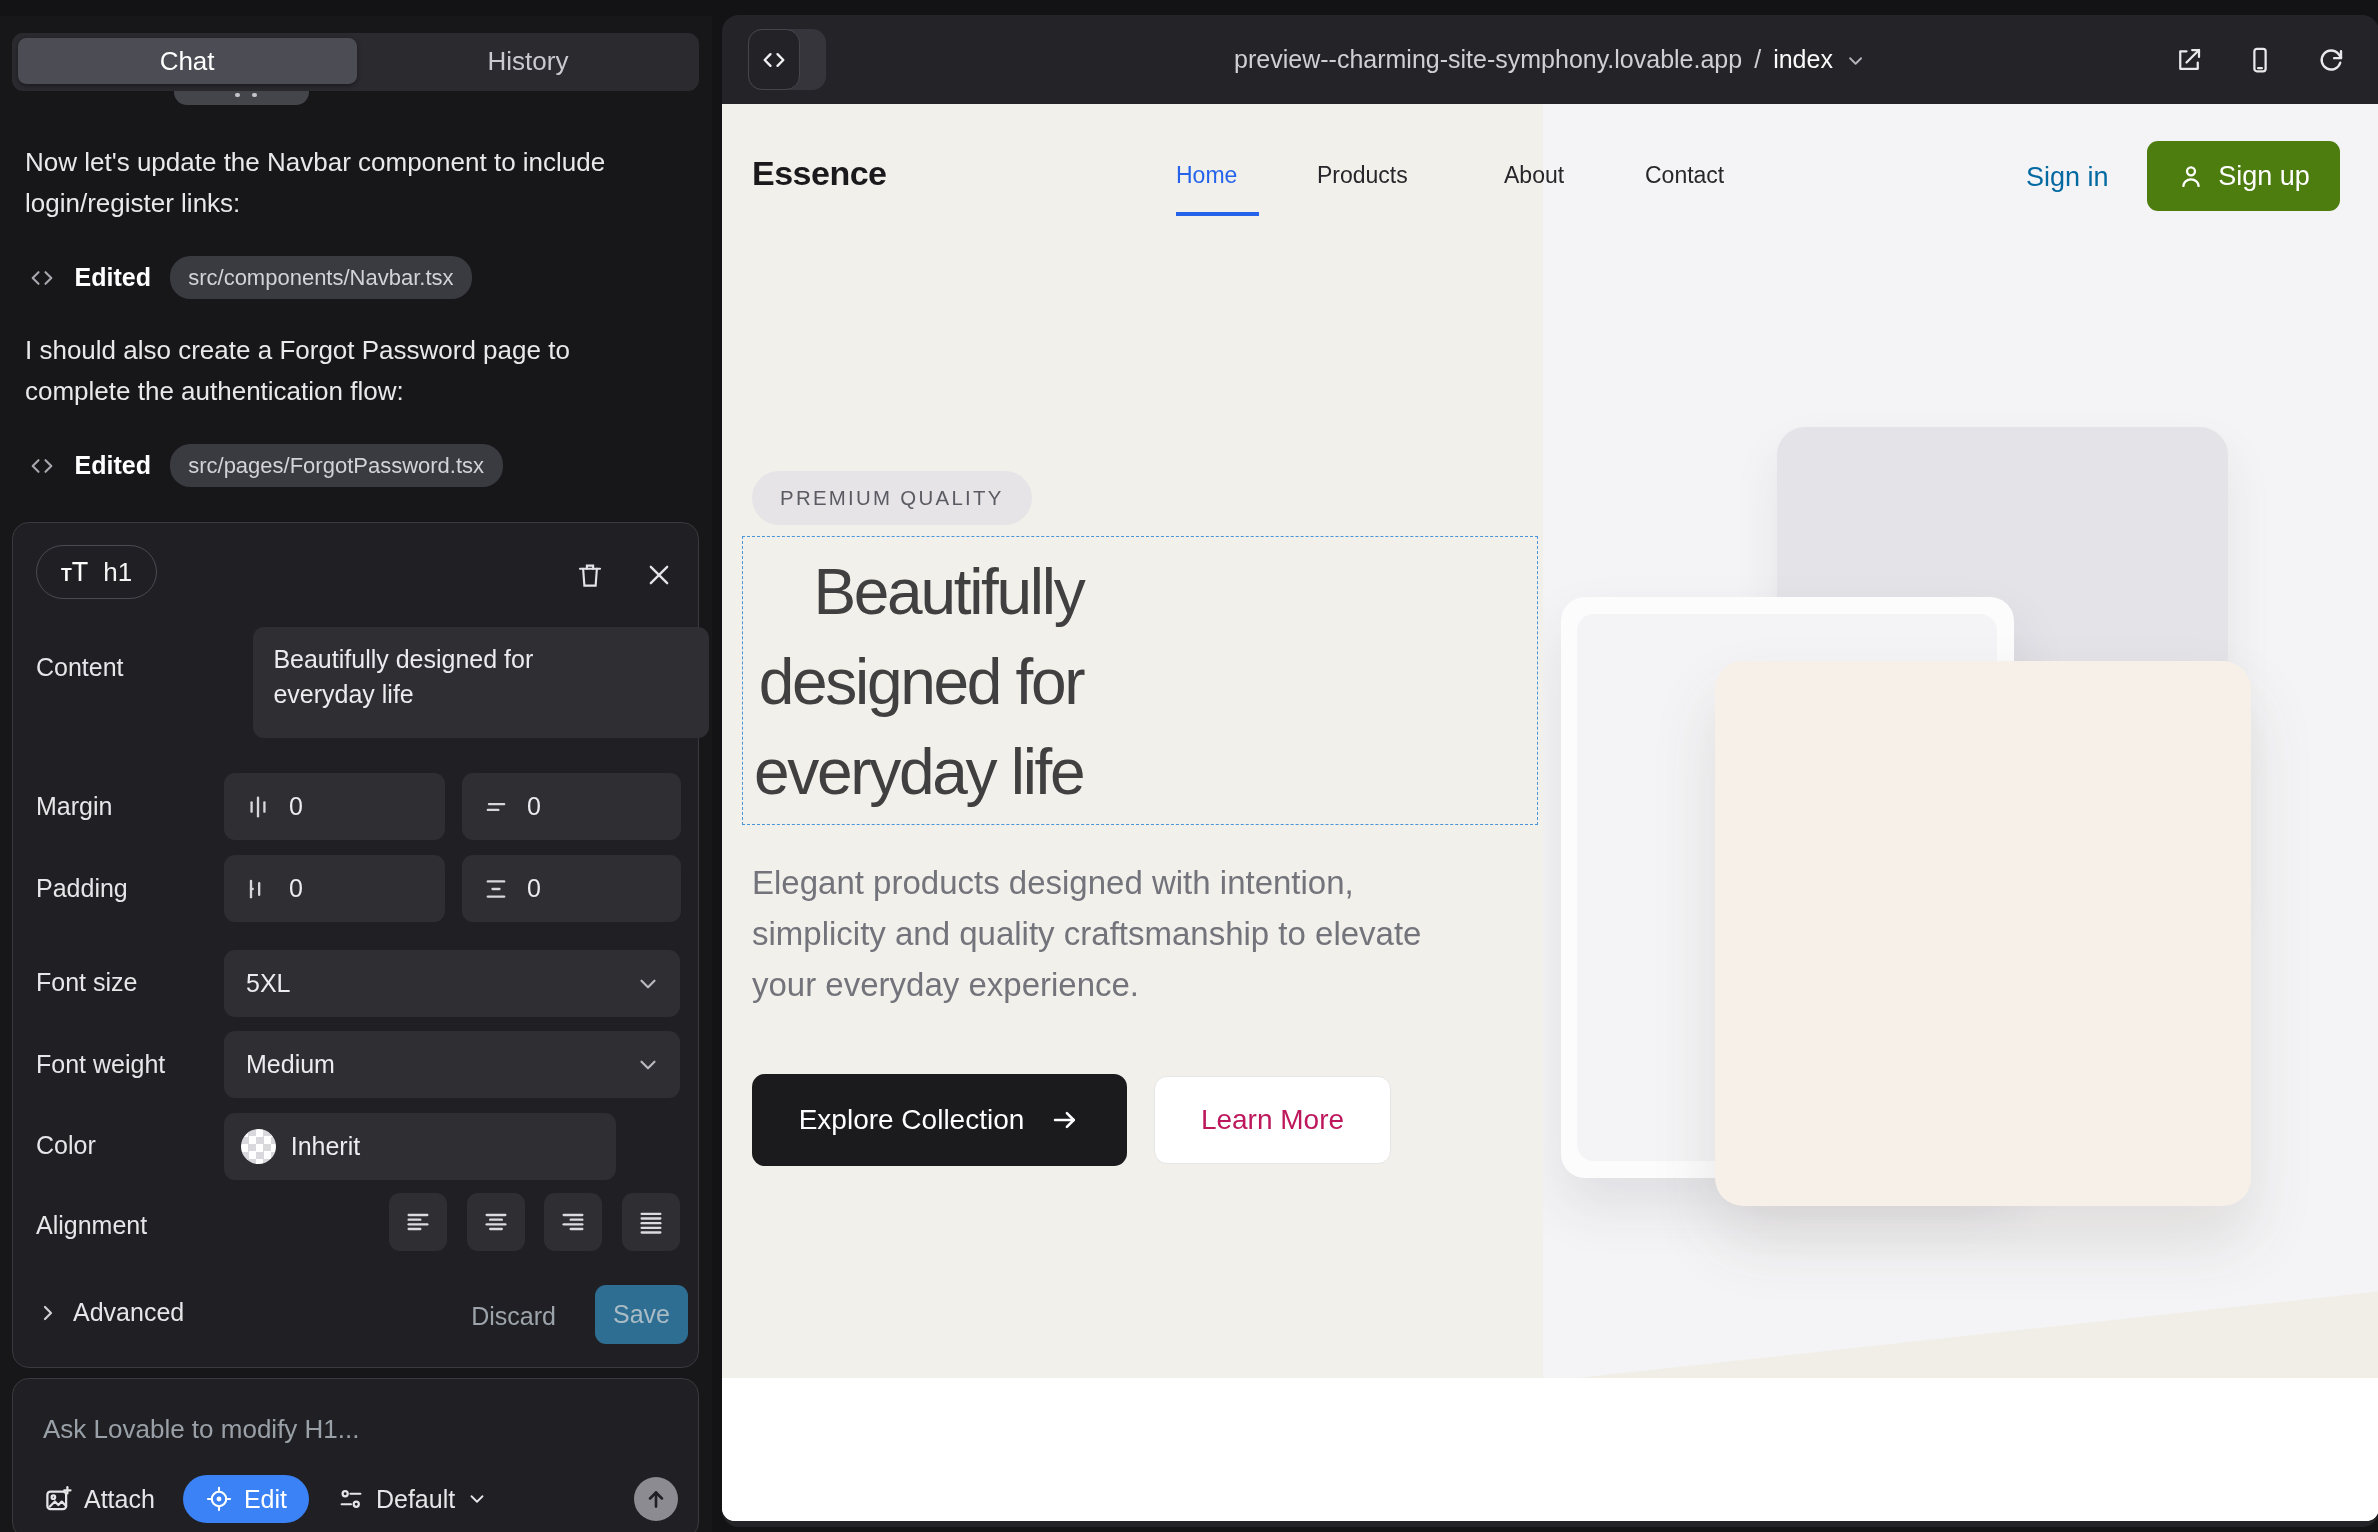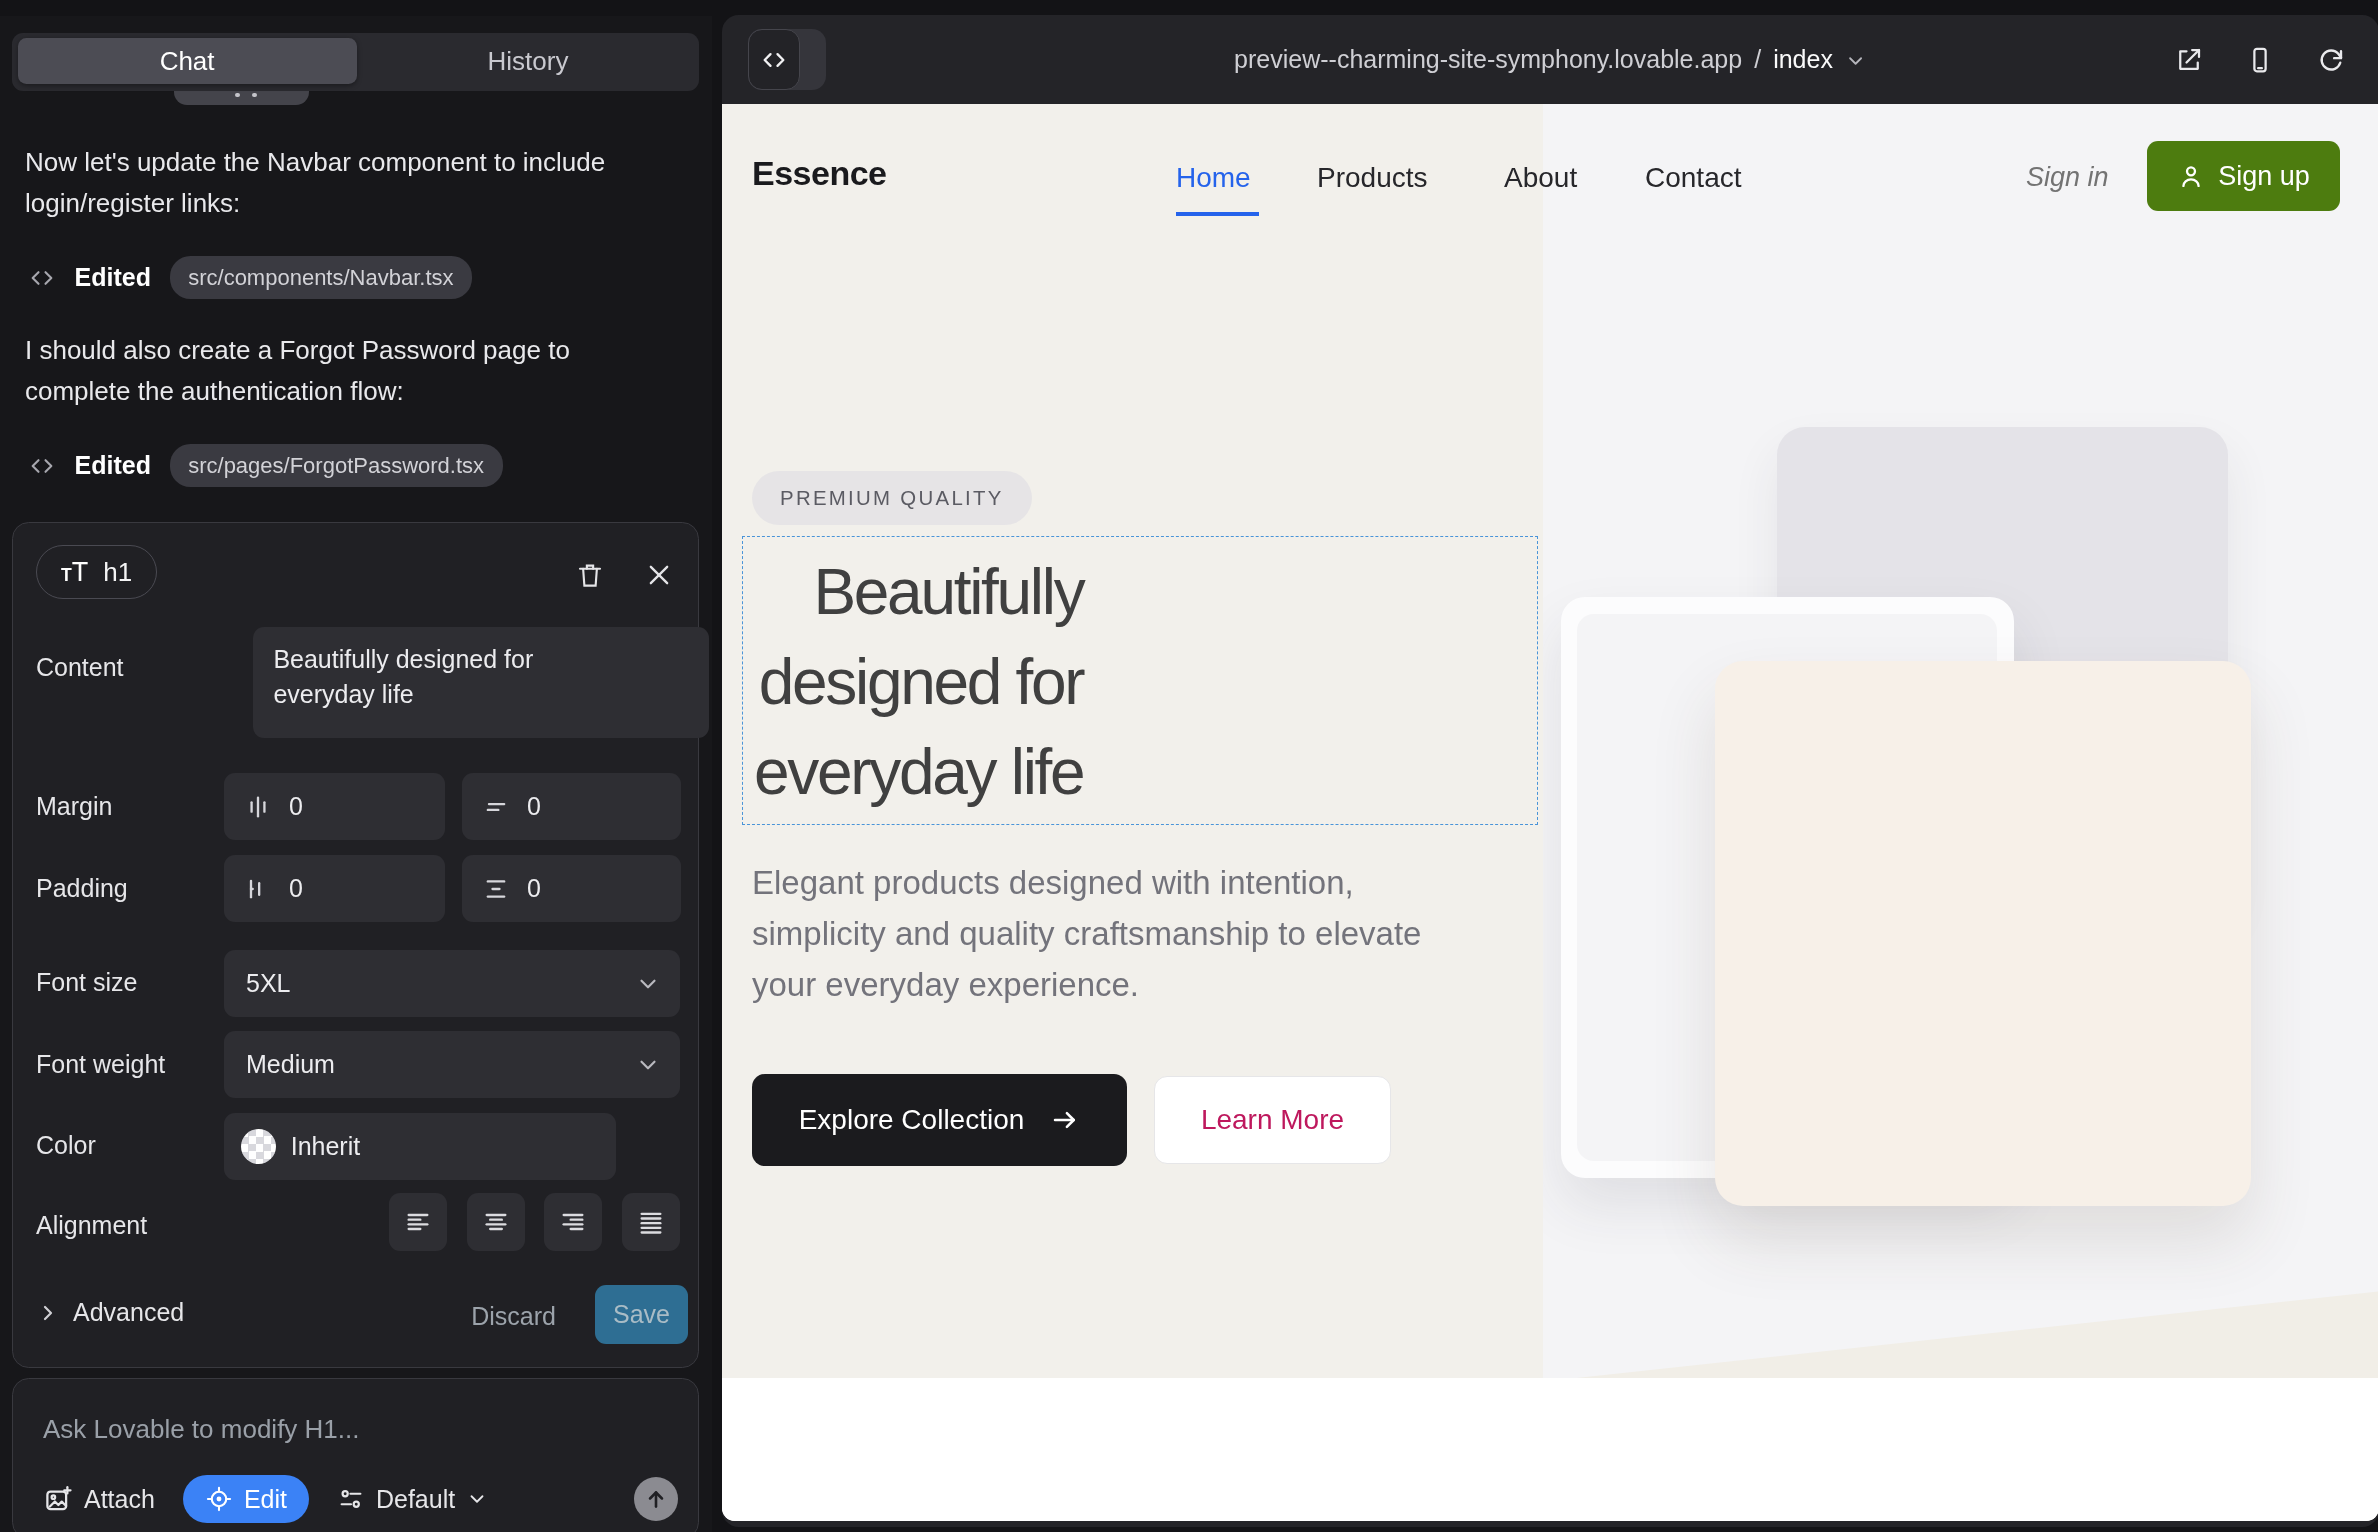--- a/index.html
+++ b/index.html
@@ -113,25 +113,25 @@
   .card-gray  { left:234px; top:323px; width:451px; height:482px; border-radius:28px; background:#e4e3e8;
                 box-shadow:0 24px 48px rgba(50,50,70,.08); }
   .card-white { left:17.6px;  top:493px; width:453px; height:581px; border-radius:24px; background:#fcfcfd;
                 box-shadow:0 28px 56px rgba(50,50,70,.10); }
   .card-white .inner { position:absolute; inset:16.7px; background:#f4f4f6; border-radius:16.7px; }
   .card-cream { left:172px; top:557px; width:536px; height:545px; border-radius:28px; background:#f7f0e8;
                 box-shadow:0 35px 67px rgba(70,60,45,.12); }
 
   .brand { position:absolute; left:30px; top:50px; font-size:34px; font-weight:700; color:#1a1a1d;
            letter-spacing:-0.5px; }
-  .nav-link { position:absolute; top:58px; font-size:28px; color:#27272b;text-align:center; }
+  .nav-link { position:absolute; top:58px; font-size:23px; color:#27272b;text-align:center; }
   .nav-home { left:454px; color:#2563eb; }
   .home-underline { position:absolute; left:454px; top:108px; width:83px; height:3.7px; background:#2563eb; }
   .nav-products { left:595px; } .nav-about { left:782px; } .nav-contact { left:923px; }
-  .sign-in { position:absolute; left:1304px; top:58px; font-size:27px; color:#737373;font-style:italic; }
+  .sign-in { position:absolute; left:1304px; top:58px; font-size:27px; color:#0369a1; }
   .signup-btn { position:absolute; left:1425px; top:37px; width:193px; height:70px; background:#4d7c0f;
                 border-radius:11px; color:#fff; font-size:27px; display:flex; align-items:center;
                 justify-content:center; gap:13px; }
 
   .badge { position:absolute; left:30px; top:367px; height:54px; line-height:54px; padding:0 28px;
            background:#e6e4e6; border-radius:28px; font-size:20.4px; letter-spacing:2.3px;
            color:#5b5b63; font-weight:500; }
   .selection-box { position:absolute; left:20.4px; top:432px; width:796px; height:289px;
                    border:1.9px dashed #4a94d8; }
   .hero-h1 { position:absolute; left:32px; top:443px; font-size:64px; line-height:90px;

